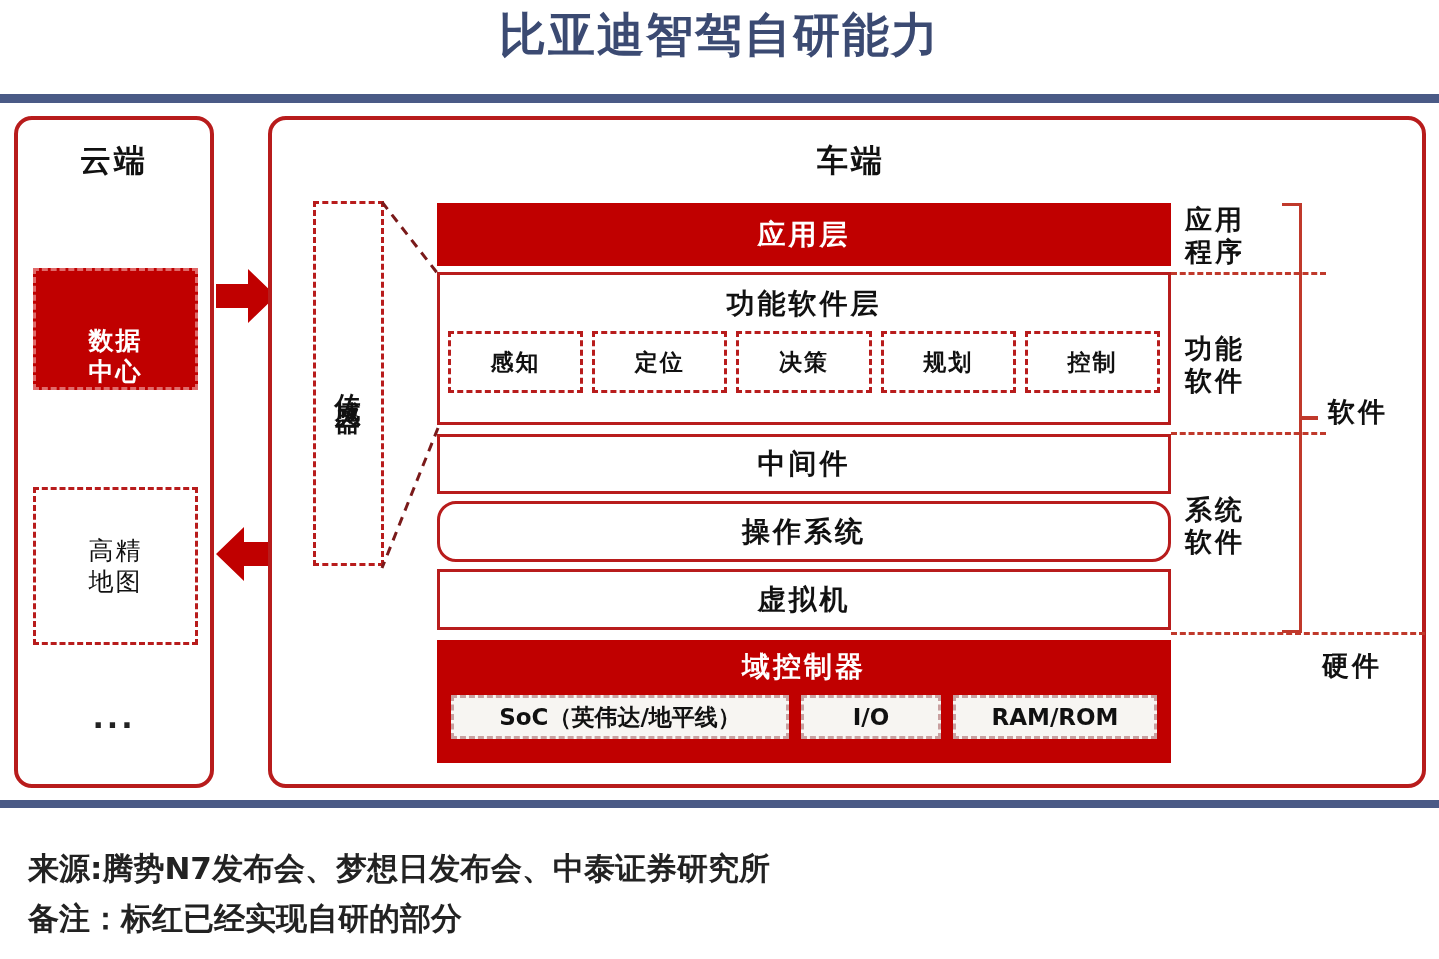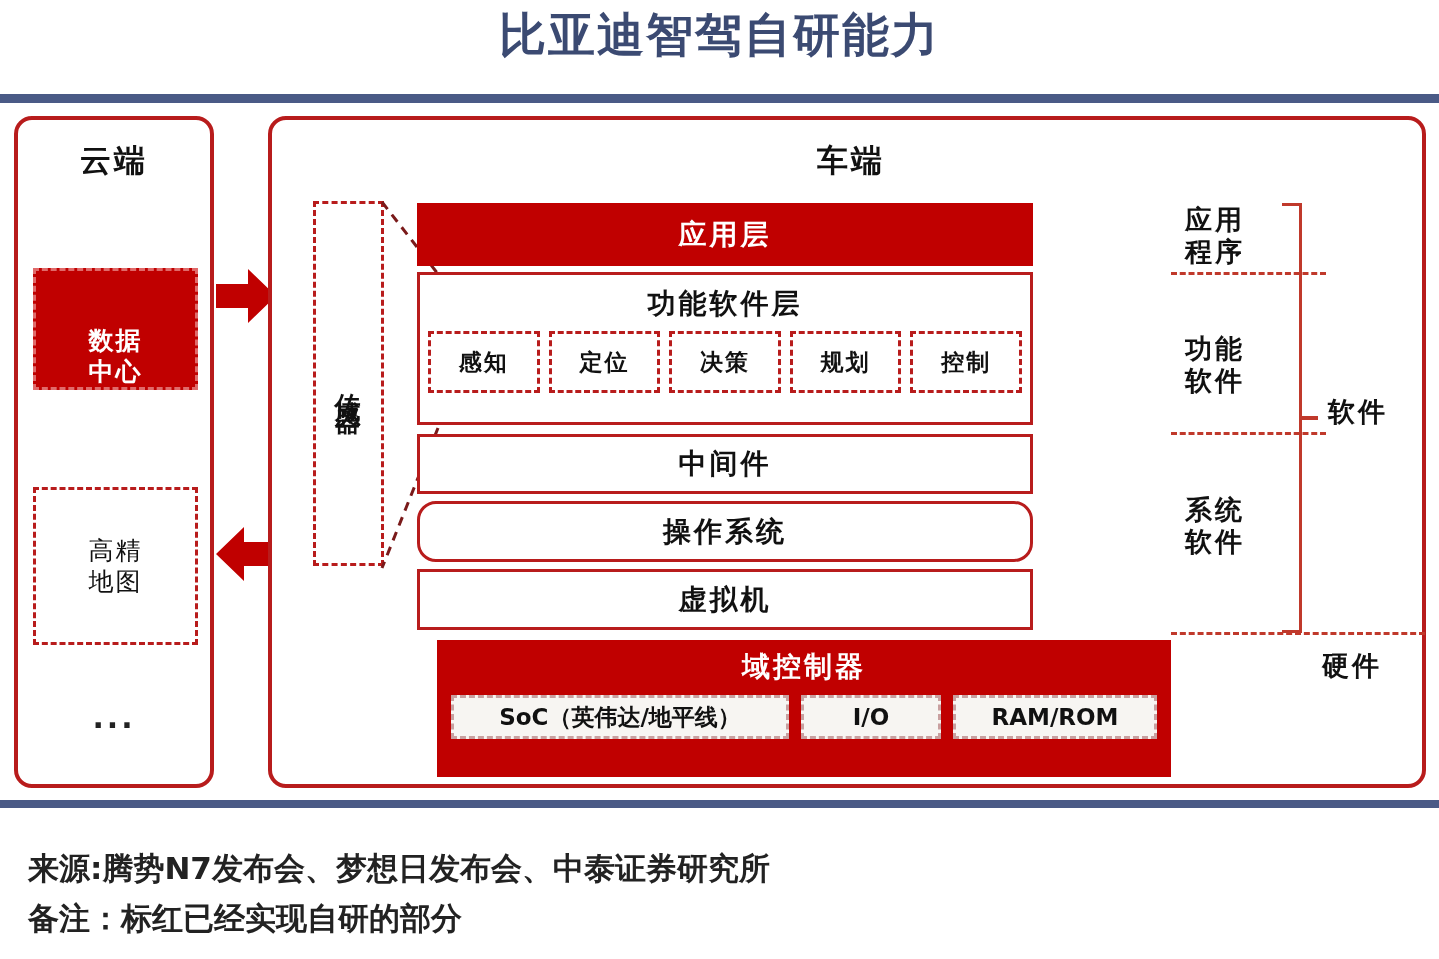--- a/index.html
+++ b/index.html
@@ -112,21 +112,21 @@
     writing-mode: vertical-rl;
     font-family: "DejaVu Serif", "Liberation Serif", serif;
     font-size: 26px; font-weight: 700; color: #111;
     letter-spacing: 8px;
   }
   #sensor-connectors { position: absolute; left: 380px; top: 196px; }
 
   
   .layer {
     position: absolute;
-    left: 417px; width: 616px;
+    left: 437px; width: 734px;
     box-sizing: border-box;
     border: 3px solid #b81c1c;
     background: #ffffff;
     display: flex; align-items: center; justify-content: center;
     font-family: "DejaVu Serif", "Liberation Serif", serif;
     font-size: 28px; font-weight: 700; color: #111;
     letter-spacing: 3px;
   }
   .layer.filled { background: #c00000; color: #ffffff; border-color: #c00000; }
 
@@ -158,21 +158,21 @@
     display: flex; align-items: center; justify-content: center;
     font-family: "DejaVu Serif", "Liberation Serif", serif;
     font-size: 23px; font-weight: 700; color: #111;
     letter-spacing: 2px;
     background: #ffffff;
   }
 
   
   #domain-controller {
     position: absolute;
-    left: 437px; top: 640px; width: 734px; height: 137px;
+    left: 437px; top: 640px; width: 734px; height: 123px;
     background: #c00000;
     box-sizing: border-box;
   }
   #domain-controller-title {
     text-align: center;
     color: #ffffff;
     font-family: "DejaVu Serif", "Liberation Serif", serif;
     font-size: 28px; font-weight: 700;
     letter-spacing: 3px;
     padding-top: 8px;

